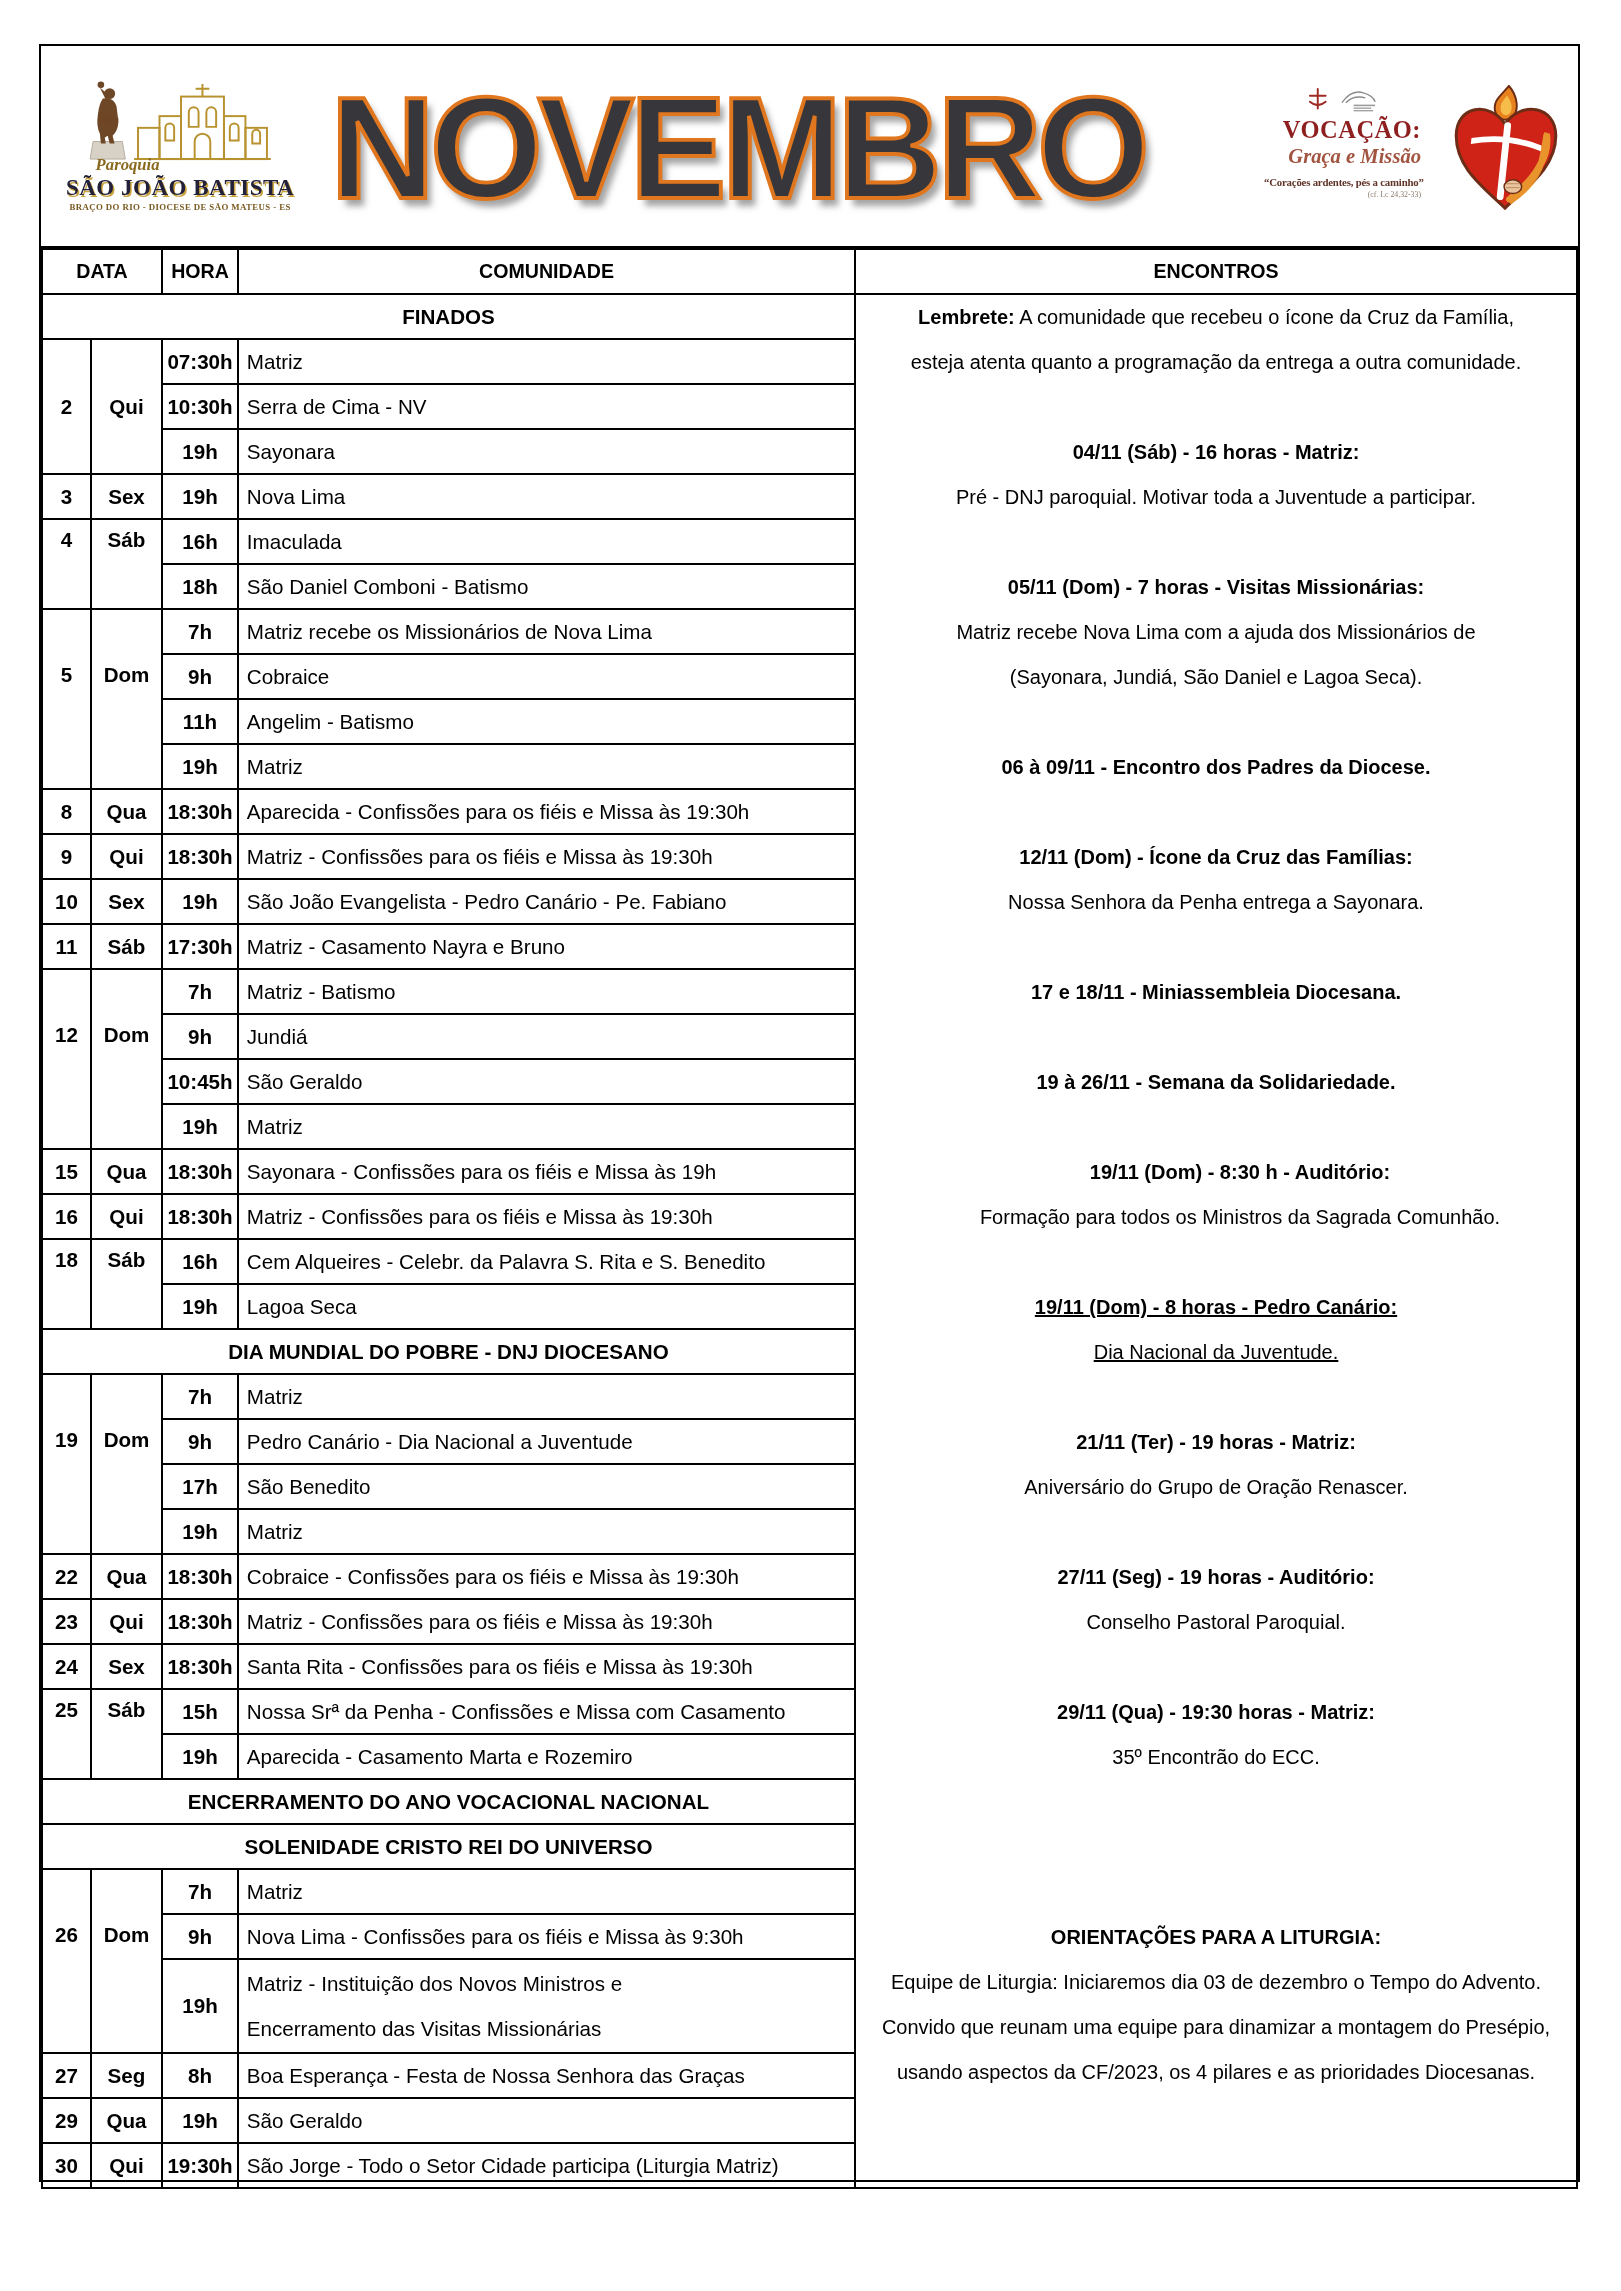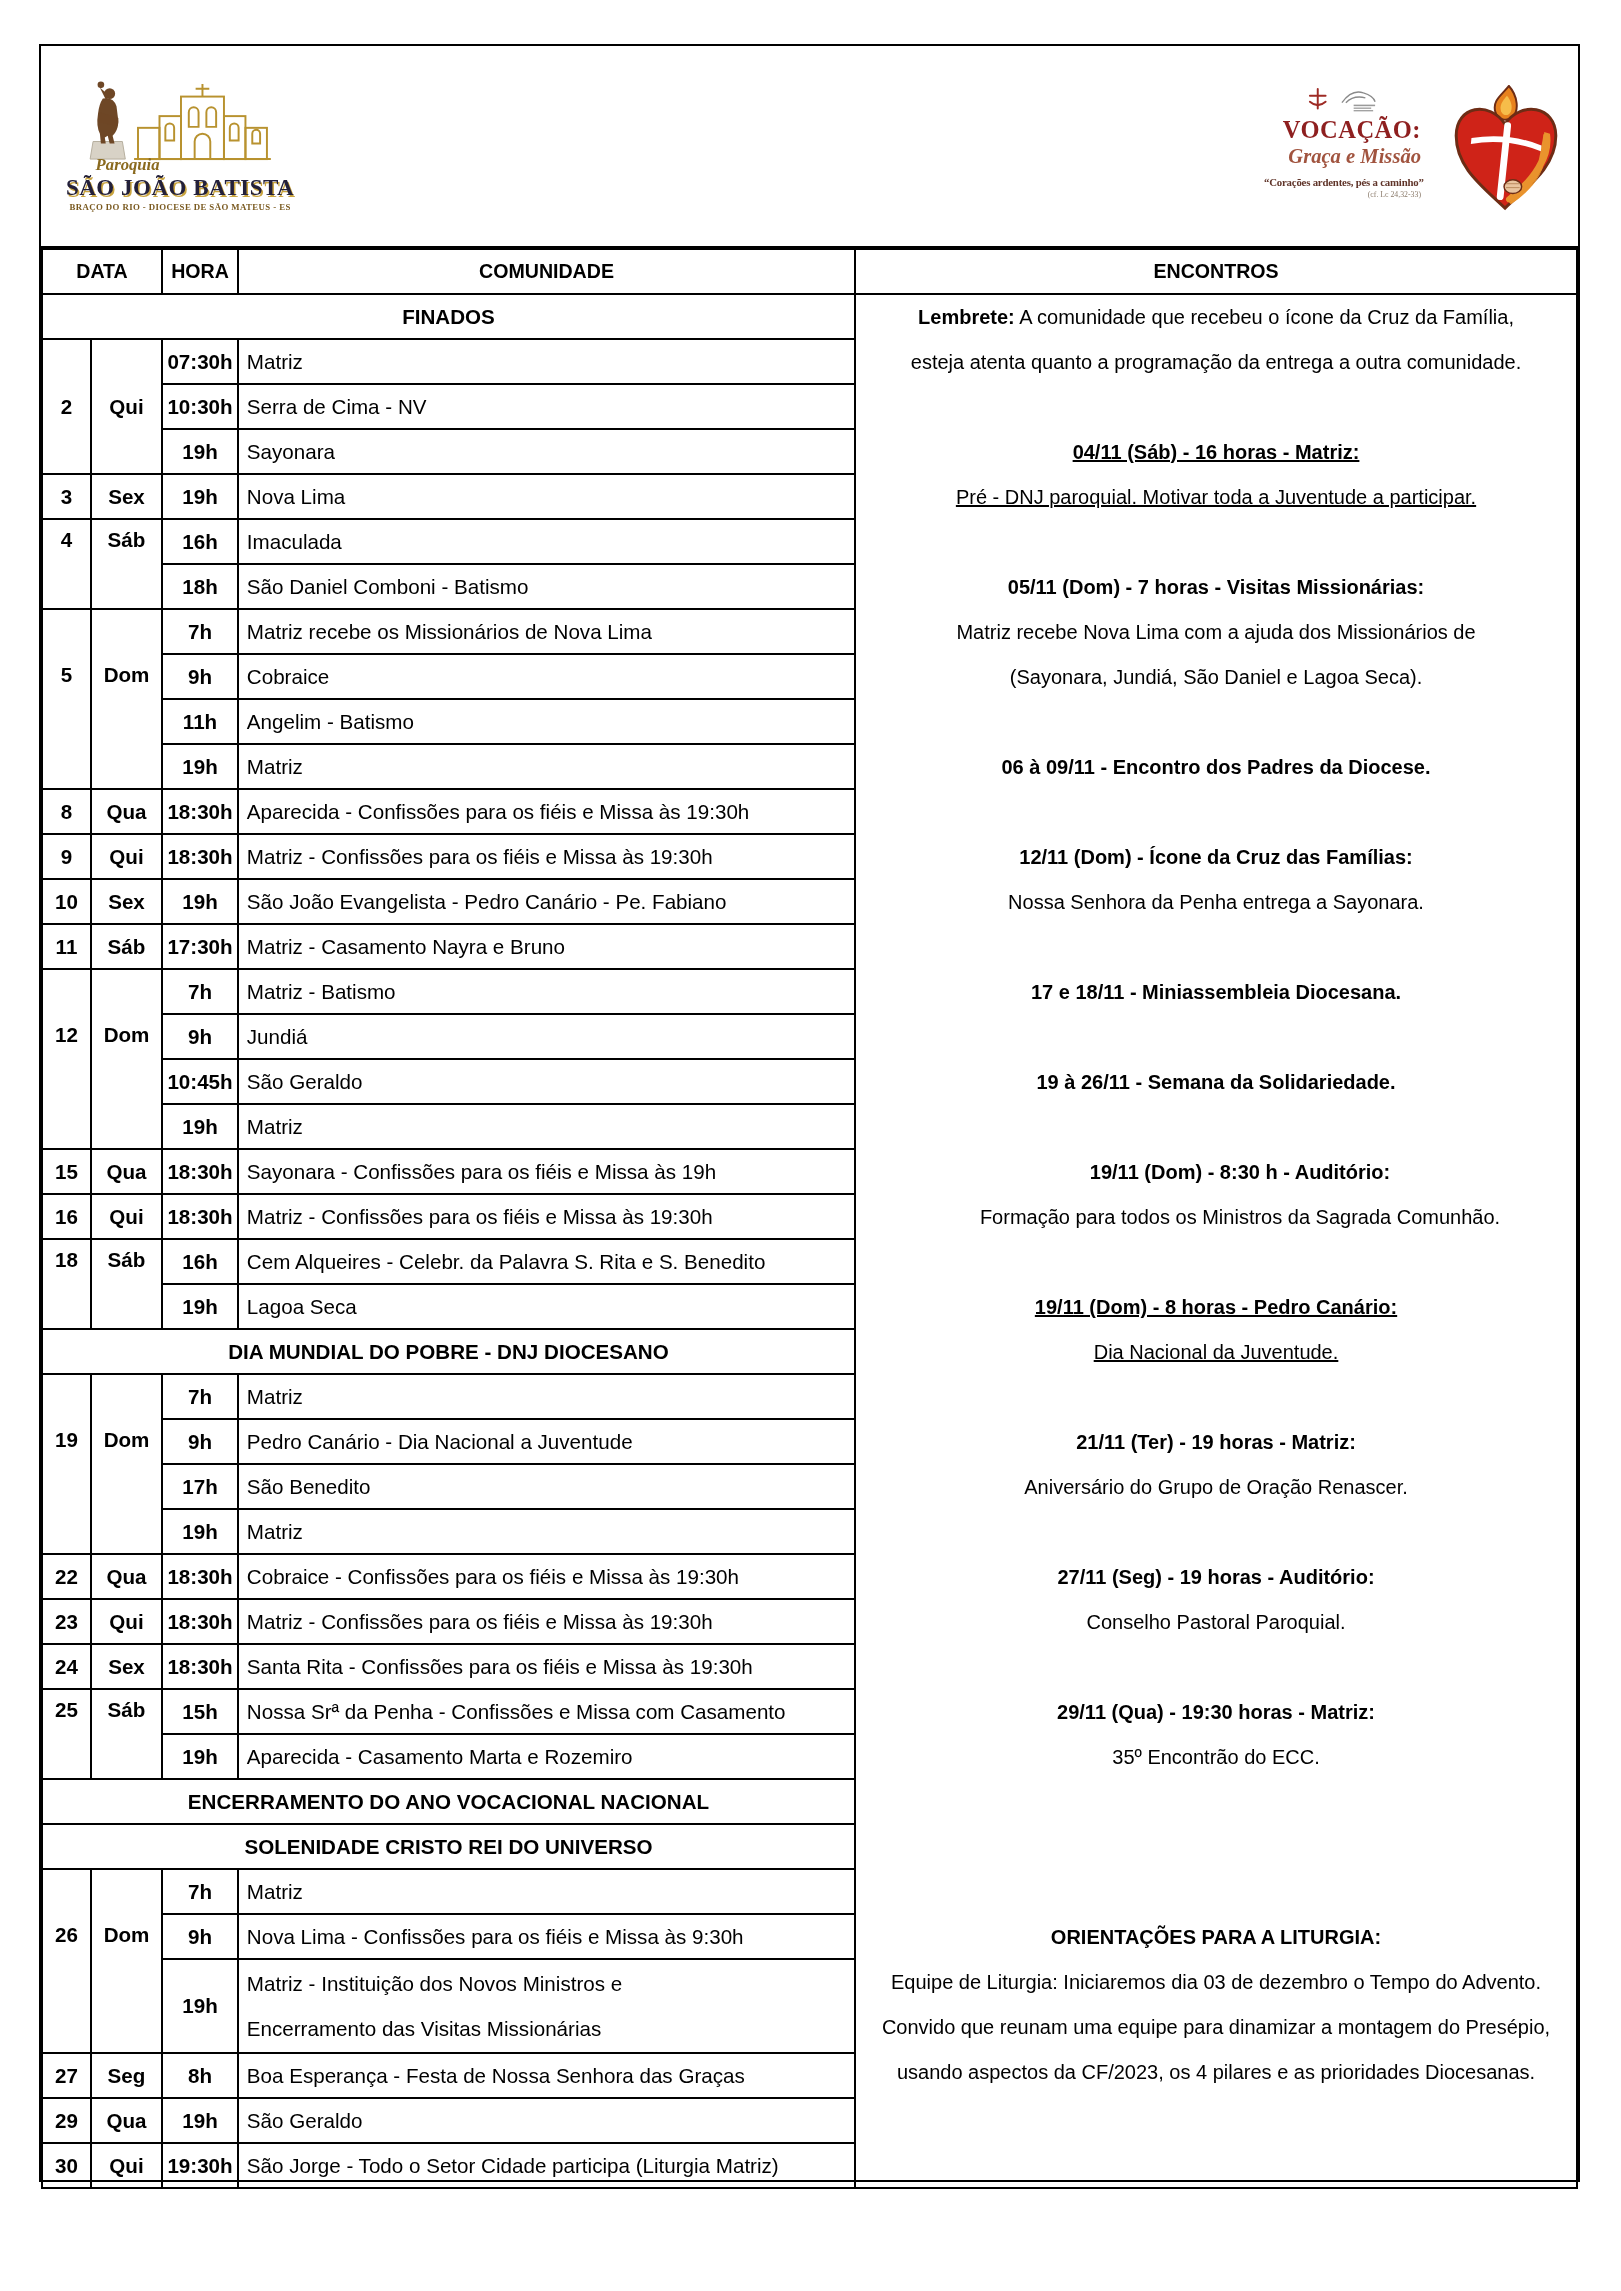--- a/index.html
+++ b/index.html
@@ -75,20 +75,21 @@
             <rect x="172" y="50" width="22" height="32"></rect>
             <path d="M170,56 a4,4 0 0 1 8,0 v10 h-8 z" transform="translate(9,0)"></path>
             <path d="M58,82 H198"></path>
           </g>
         </svg>
         <div class="p1">Paroquia</div>
         <div class="p2">SÃO JOÃO BATISTA</div>
         <div class="p3">BRAÇO DO RIO - DIOCESE DE SÃO MATEUS - ES</div>
       </div>
 
+      <div class="month-title">NOVEMBRO</div>
 
       <div class="voc">
         <div class="voc-icons">
           <svg width="23.5" height="25.5" viewBox="0 0 24 26">
             <g stroke="#9e2b25" stroke-width="2" fill="none" stroke-linecap="round">
               <path d="M12,2 V22"></path>
               <path d="M4,9 H20"></path>
               <path d="M4,15 Q12,22 20,15"></path>
             </g>
           </svg>
@@ -151,21 +152,21 @@
         </tr>
       </thead>
       <tbody>
           <tr>
             <td colspan="4" class="section">FINADOS</td>
             <td rowspan="41" class="enc">
               <div class="encblock">
                 <div class="encline"><span class="b">Lembrete:</span><span> A comunidade que recebeu o ícone da Cruz da Família,</span></div>
                 <div class="encline"><span>esteja atenta quanto a programação da entrega a outra comunidade.</span></div>
               </div>
-              <div class="encblock" style="margin-top: 45px; text-decoration: underline;">
+              <div class="encblock" style="margin-top: 45px;">
                 <div class="encline"><span class="b">04/11 (Sáb) - 16 horas - Matriz:</span></div>
                 <div class="encline"><span>Pré - DNJ paroquial. Motivar toda a Juventude a participar.</span></div>
               </div>
               <div class="encblock" style="margin-top: 45px;">
                 <div class="encline"><span class="b">05/11 (Dom) - 7 horas - Visitas Missionárias:</span></div>
                 <div class="encline"><span>Matriz recebe Nova Lima com a ajuda dos Missionários de</span></div>
                 <div class="encline"><span>(Sayonara, Jundiá, São Daniel e Lagoa Seca).</span></div>
               </div>
               <div class="encblock" style="margin-top: 45px;">
                 <div class="encline"><span class="b">06 à 09/11 - Encontro dos Padres da Diocese.</span></div>

